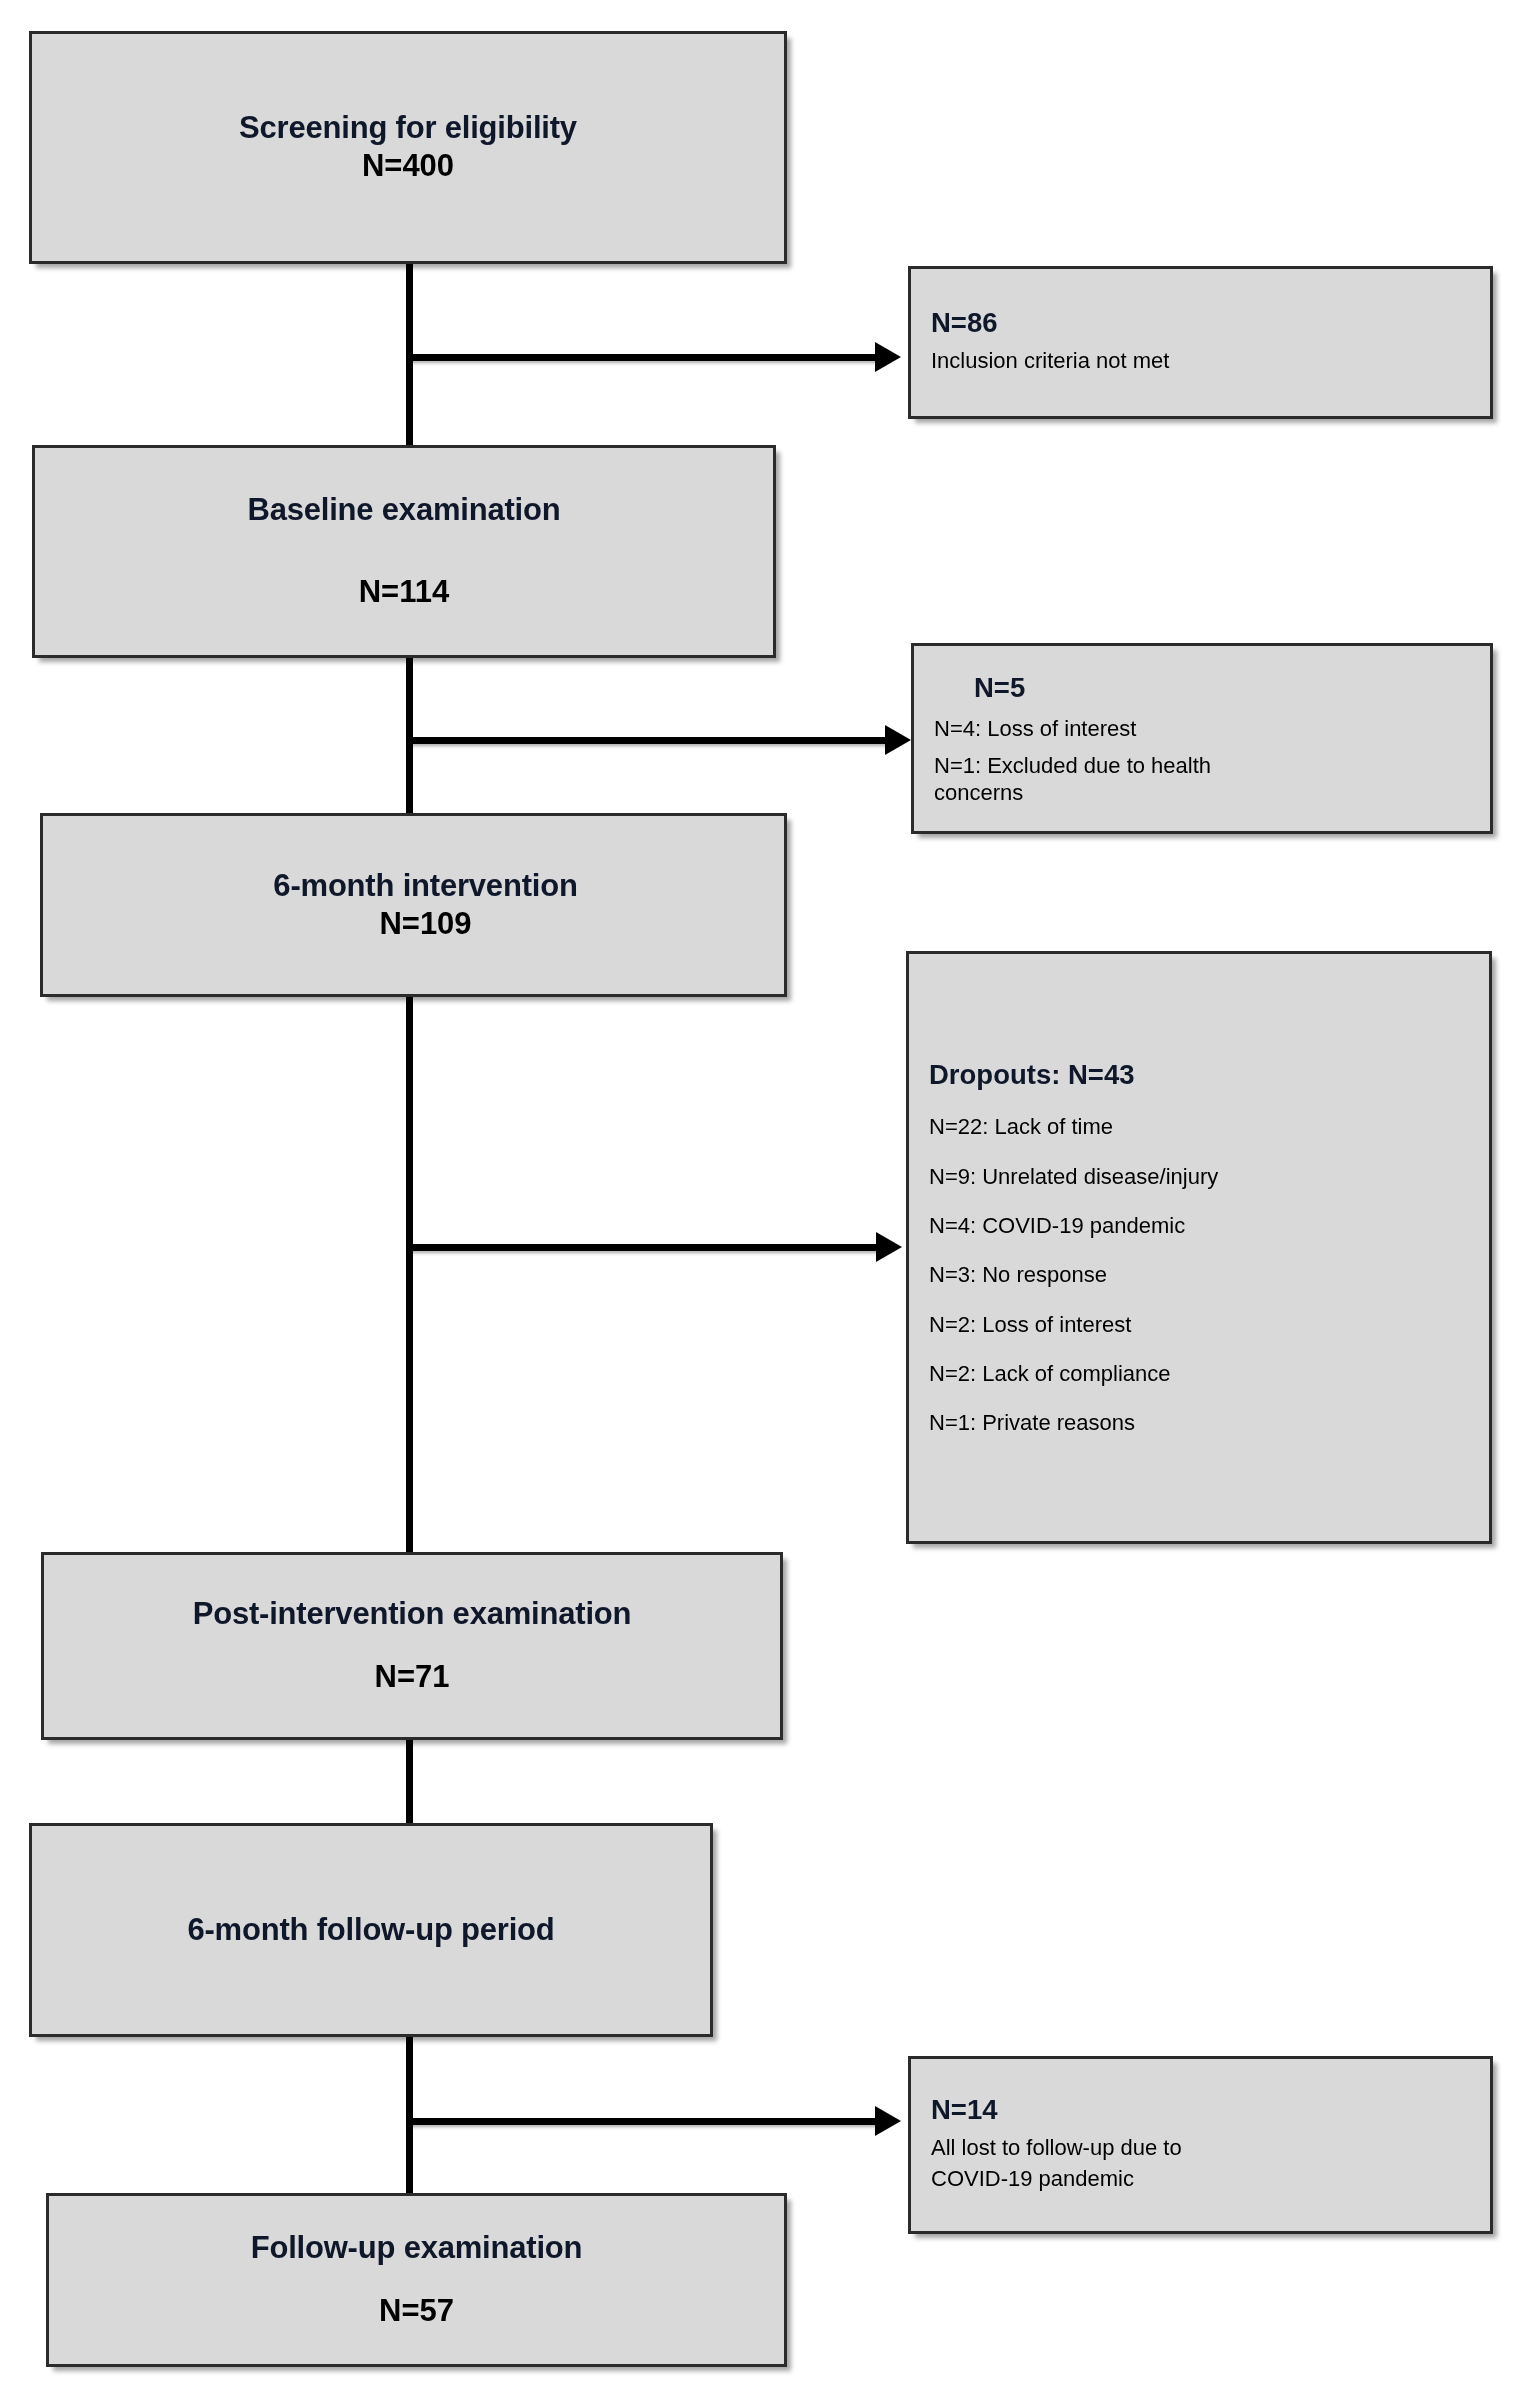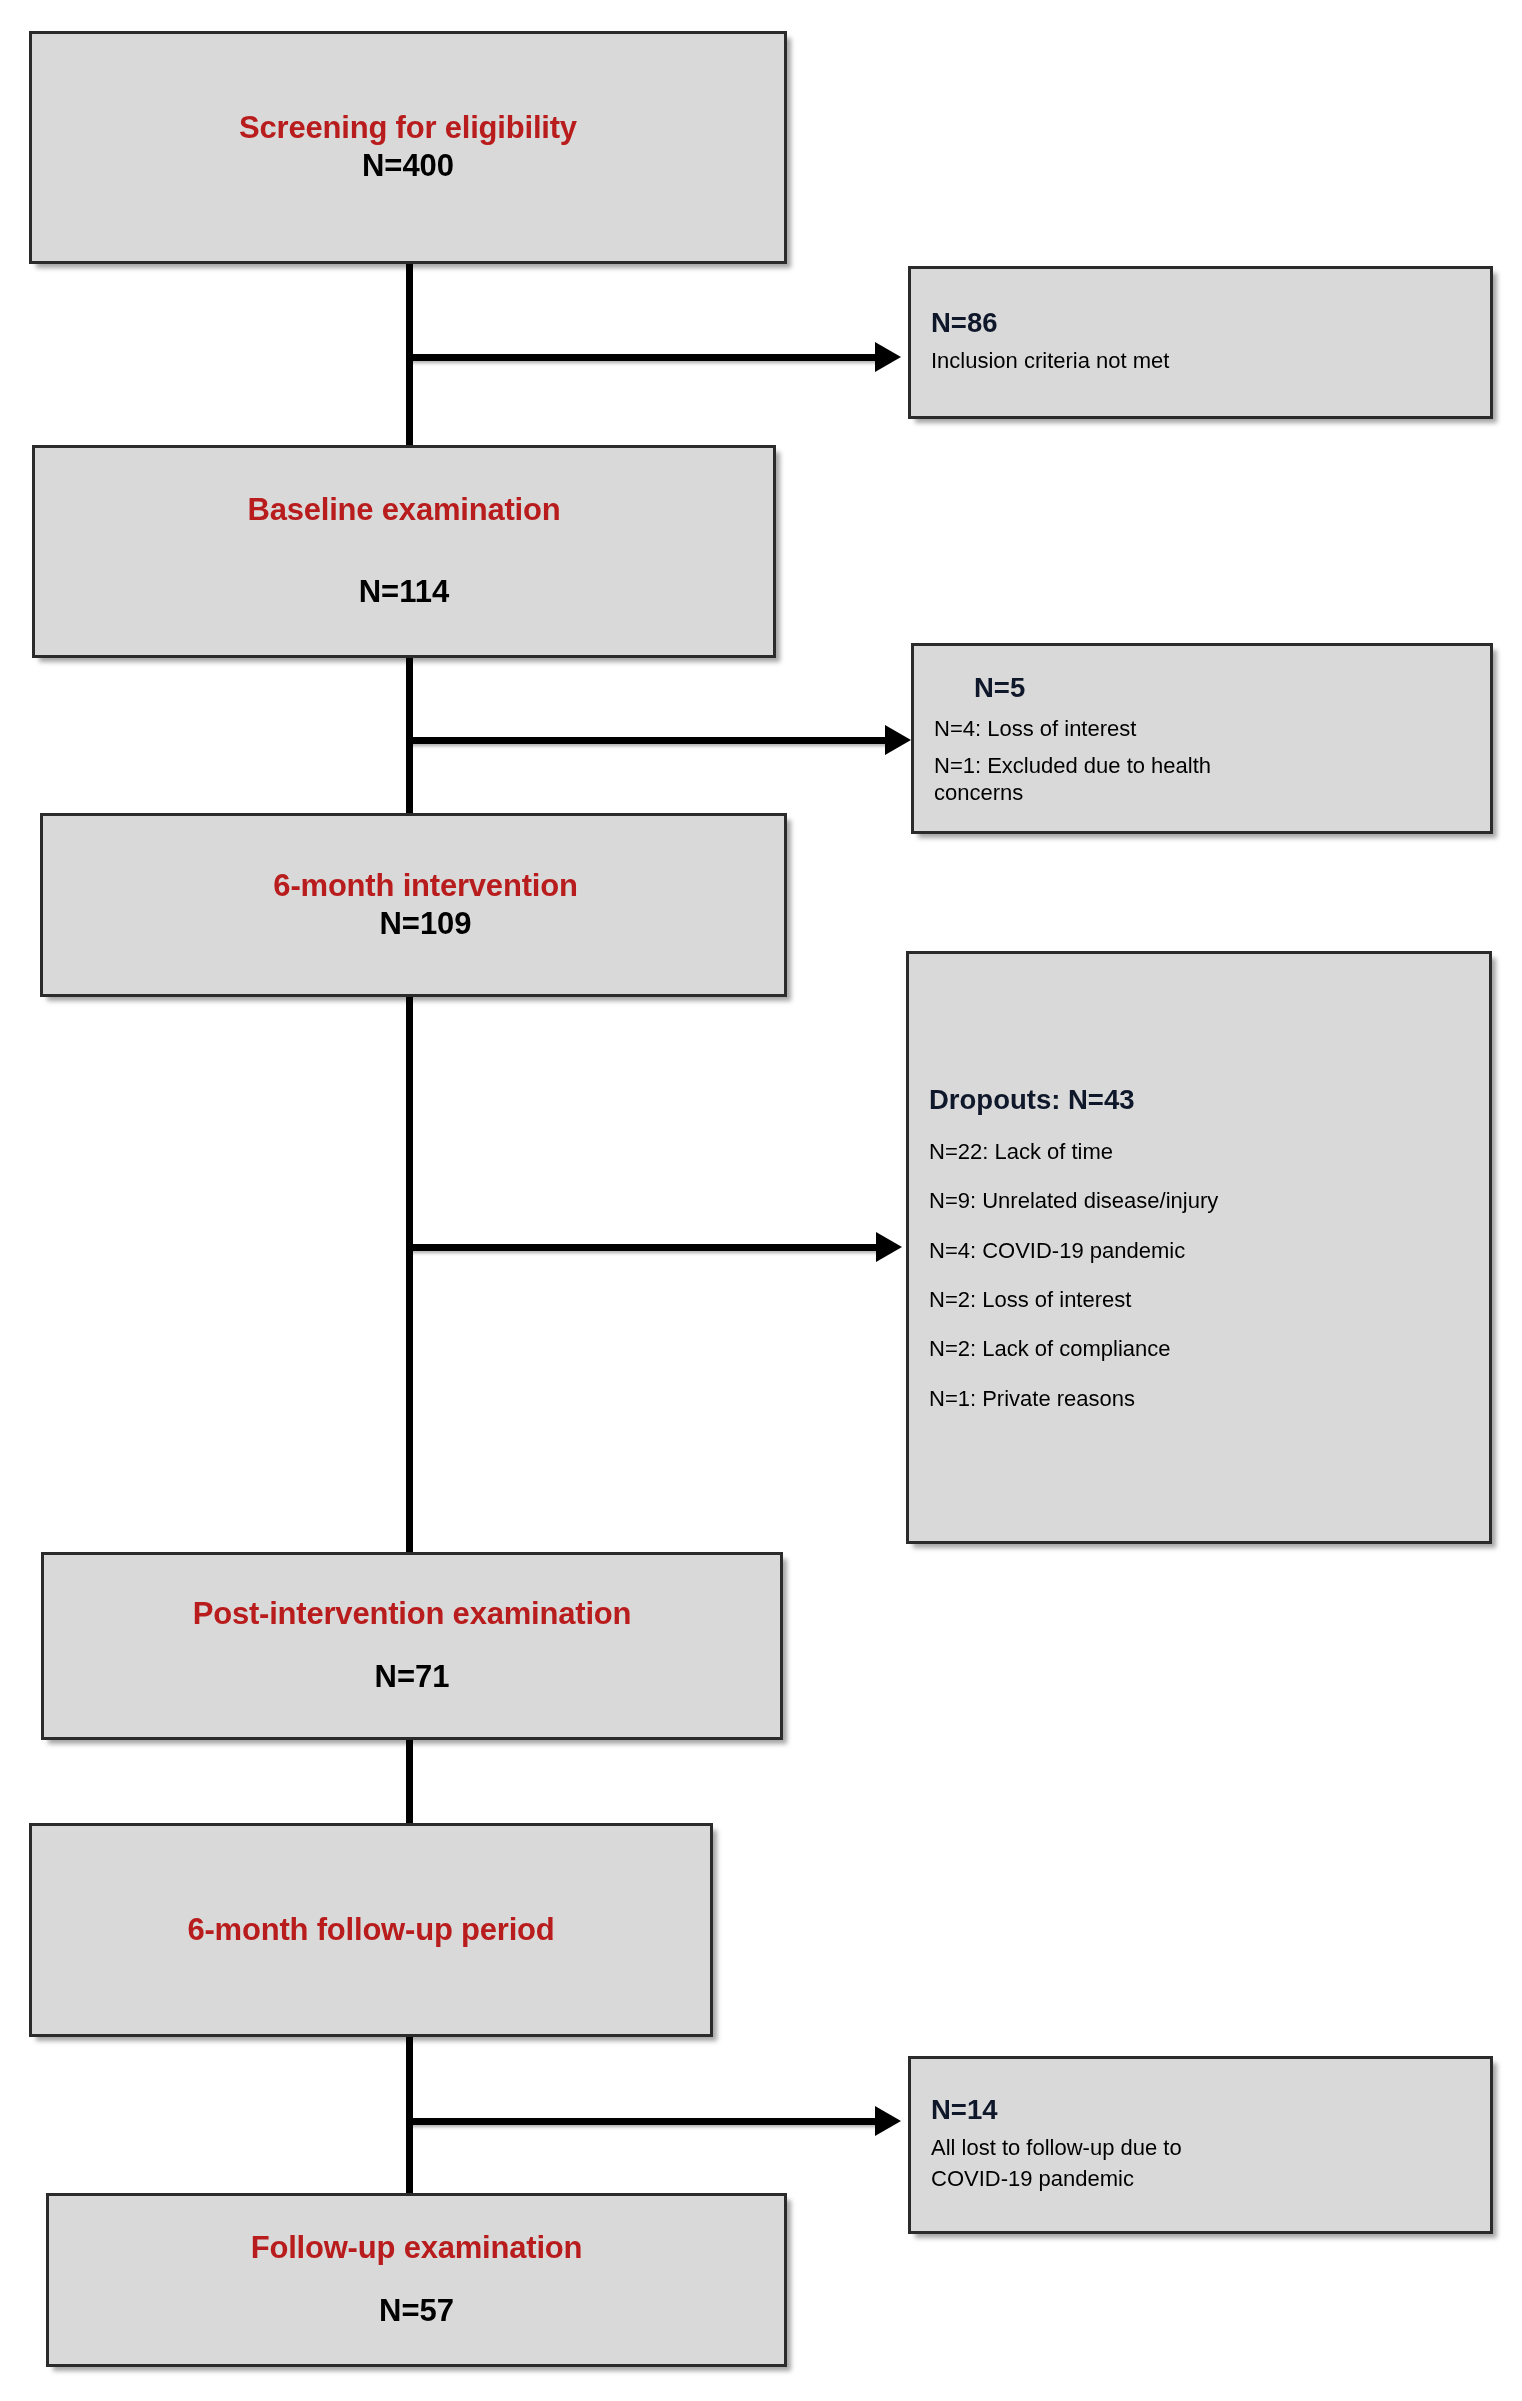--- a/index.html
+++ b/index.html
@@ -37,21 +37,21 @@
   .fc-box.side {
     display: flex;
     flex-direction: column;
     justify-content: center;
     text-align: left;
   }
 
   .main-title {
     font-size: 31px;
     font-weight: bold;
-    color: #b91c1c;
+    color: #0f172a;
     line-height: 1.18;
     letter-spacing: -0.2px;
   }
   .main-count {
     font-size: 31px;
     font-weight: bold;
     color: #000000;
     line-height: 1.18;
   }
   .main-gap-tight .main-count { margin-top: 1.5px; }
@@ -163,20 +163,21 @@
     <div class="side-line">N=4: Loss of interest</div>
     <div class="side-line">N=1: Excluded due to health
         concerns</div>
   </div>
 
   <div class="fc-box side side-pad spaced" style="left:906px; top:951px; width:586px; height:593px;">
     <div class="side-head">Dropouts: N=43</div>
     <div class="side-line">N=22: Lack of time</div>
     <div class="side-line">N=9: Unrelated disease/injury</div>
     <div class="side-line">N=4: COVID-19 pandemic</div>
+    <div class="side-line">N=3: No response</div>
     <div class="side-line">N=2: Loss of interest</div>
     <div class="side-line">N=2: Lack of compliance</div>
     <div class="side-line">N=1: Private reasons</div>
   </div>
 
   <div class="fc-box side side-pad tight" style="left:908px; top:2056px; width:585px; height:178px;">
     <div class="side-head">N=14</div>
     <div class="side-line">All lost to follow-up due to</div>
     <div class="side-line">COVID-19 pandemic</div>
   </div>

